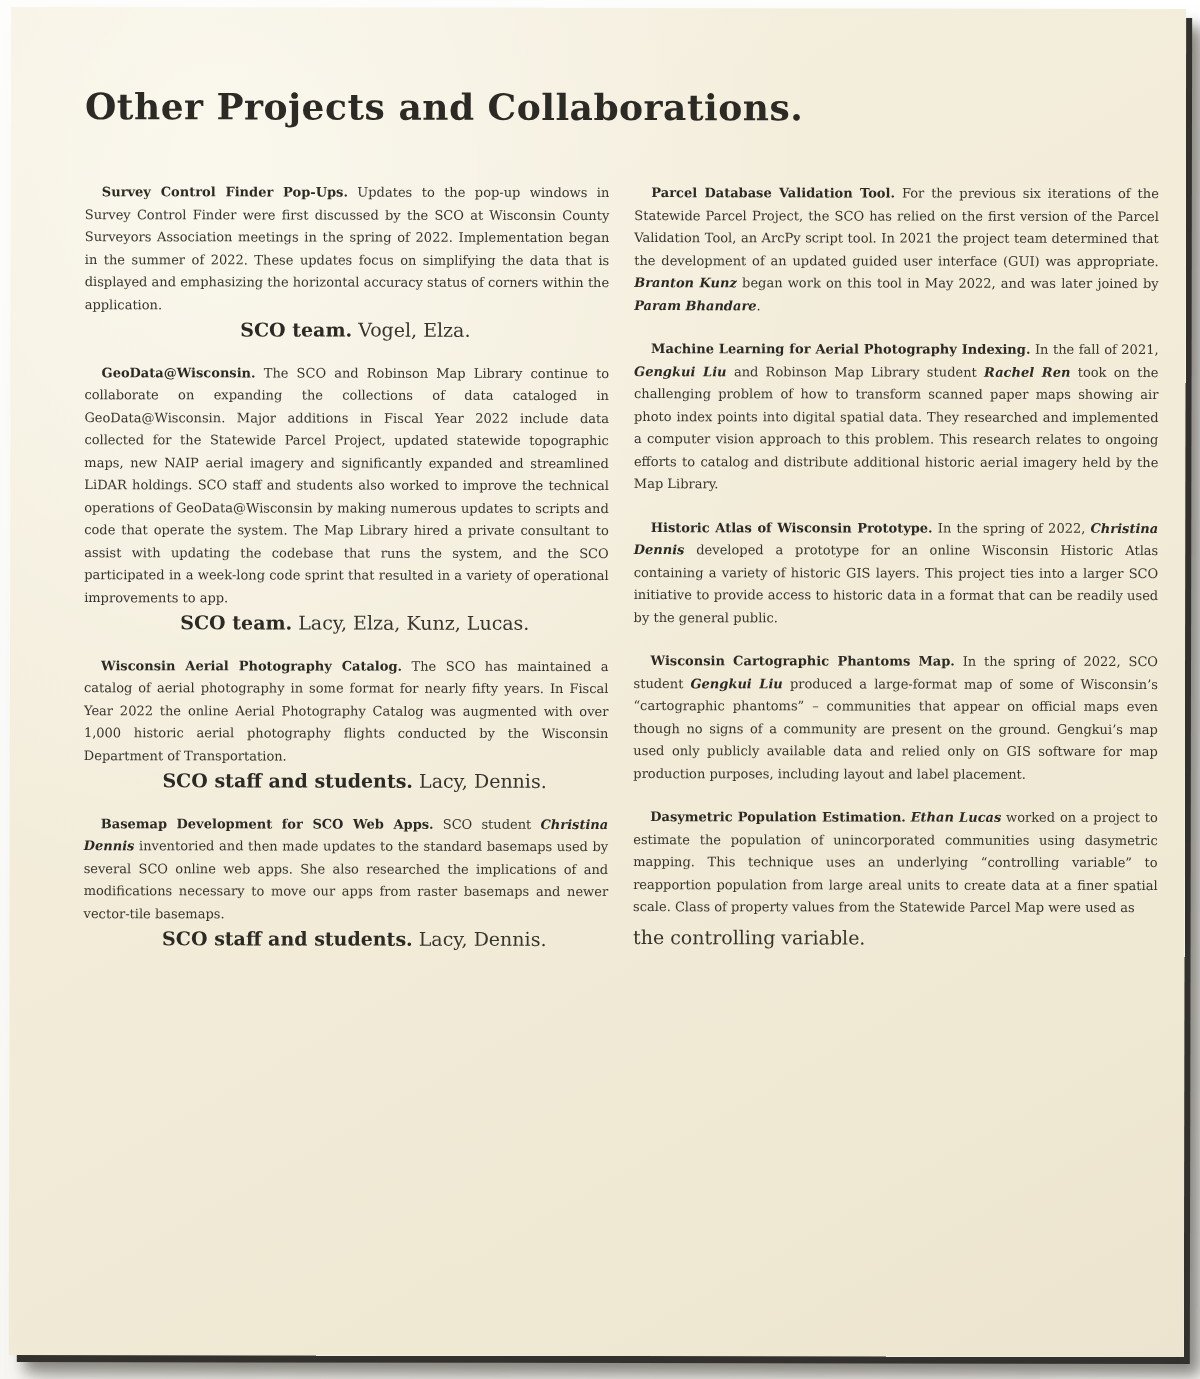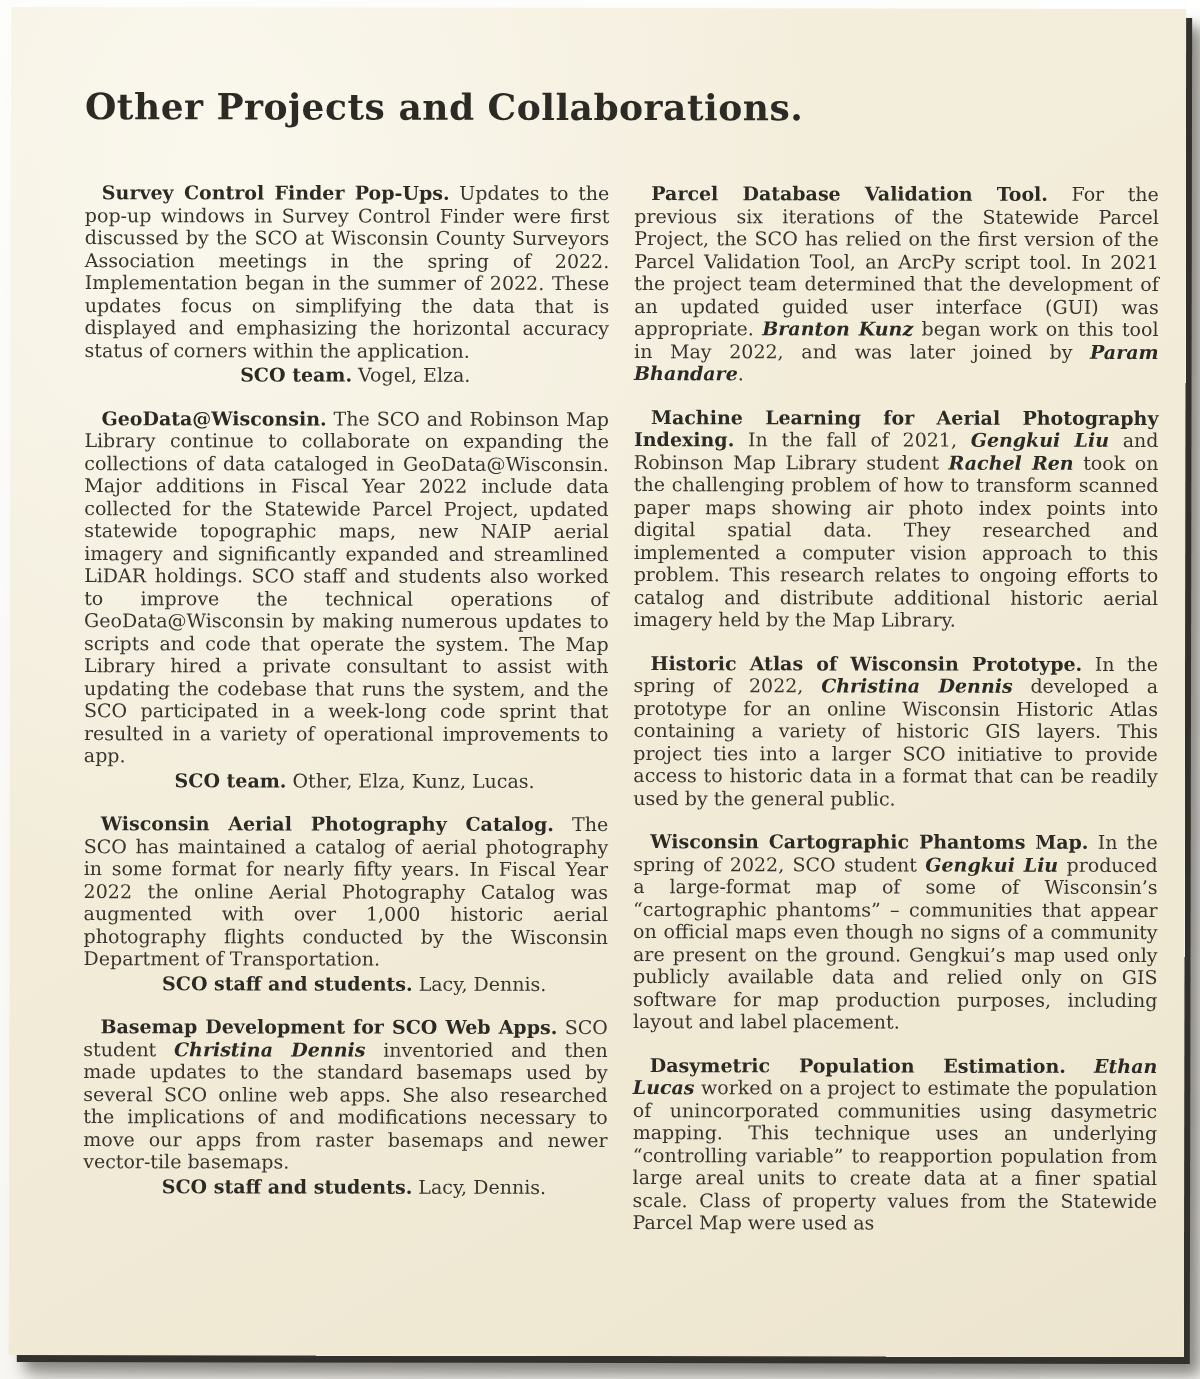--- a/index.html
+++ b/index.html
@@ -52,21 +52,21 @@
   .col-header {
     font-size: 21px;
     font-weight: bold;
     text-align: center;
     color: #2c2a24;
     margin: 0;
     line-height: 25px;
     letter-spacing: 0.2px;
   }
   .para {
-    font-size: 19px;
+    font-size: 13px;
     line-height: 22.5px;
     text-align: justify;
     text-indent: 17px;
     margin: 21px 0 0 0;
     color: #37342e;
   }
   .sec-title {
     font-weight: bold;
     color: #2c2a24;
   }
@@ -96,31 +96,32 @@
 
 <div class="stage">
   <div class="paper">
     <h1 class="page-title">Other Projects and Collaborations.</h1>
     <div class="columns">
       <div class="col">
         <div class="sections">
             <p class="para"><span class="sec-title">Survey Control Finder Pop-Ups.</span><span class="body-text"> Updates to the pop-up windows in Survey Control Finder were first discussed by the SCO at Wisconsin County Surveyors Association meetings in the spring of 2022. Implementation began in the summer of 2022. These updates focus on simplifying the data that is displayed and emphasizing the horizontal accuracy status of corners within the application.</span></p>
             <p class="team-line"><span class="sec-title">SCO team.</span><span class="body-text"> Vogel, Elza.</span></p>
             <p class="para"><span class="sec-title">GeoData@Wisconsin.</span><span class="body-text"> The SCO and Robinson Map Library continue to collaborate on expanding the collections of data cataloged in GeoData@Wisconsin. Major additions in Fiscal Year 2022 include data collected for the Statewide Parcel Project, updated statewide topographic maps, new NAIP aerial imagery and significantly expanded and streamlined LiDAR holdings. SCO staff and students also worked to improve the technical operations of GeoData@Wisconsin by making numerous updates to scripts and code that operate the system. The Map Library hired a private consultant to assist with updating the codebase that runs the system, and the SCO participated in a week-long code sprint that resulted in a variety of operational improvements to app.</span></p>
-            <p class="team-line"><span class="sec-title">SCO team.</span><span class="body-text"> Other, Elza, Kunz, Lucas.</span></p>
+            <p class="team-line"><span class="sec-title">SCO team.</span><span class="body-text"> Lacy, Elza, Kunz, Lucas.</span></p>
             <p class="para"><span class="sec-title">Wisconsin Aerial Photography Catalog.</span><span class="body-text"> The SCO has maintained a catalog of aerial photography in some format for nearly fifty years. In Fiscal Year 2022 the online Aerial Photography Catalog was augmented with over 1,000 historic aerial photography flights conducted by the Wisconsin Department of Transportation.</span></p>
             <p class="team-line"><span class="sec-title">SCO staff and students.</span><span class="body-text"> Lacy, Dennis.</span></p>
             <p class="para"><span class="sec-title">Basemap Development for SCO Web Apps.</span><span class="body-text"> SCO student </span><span class="person">Christina Dennis</span><span class="body-text"> inventoried and then made updates to the standard basemaps used by several SCO online web apps. She also researched the implications of and modifications necessary to move our apps from raster basemaps and newer vector-tile basemaps.</span></p>
             <p class="team-line"><span class="sec-title">SCO staff and students.</span><span class="body-text"> Lacy, Dennis.</span></p>
           </div>
       </div>
       <div class="col">
         <div class="sections">
             <p class="para"><span class="sec-title">Parcel Database Validation Tool.</span><span class="body-text"> For the previous six iterations of the Statewide Parcel Project, the SCO has relied on the first version of the Parcel Validation Tool, an ArcPy script tool. In 2021 the project team determined that the development of an updated guided user interface (GUI) was appropriate. </span><span class="person">Branton Kunz</span><span class="body-text"> began work on this tool in May 2022, and was later joined by </span><span class="person">Param Bhandare</span><span class="body-text">.</span></p>
             <p class="para"><span class="sec-title">Machine Learning for Aerial Photography Indexing.</span><span class="body-text"> In the fall of 2021, </span><span class="person">Gengkui Liu</span><span class="body-text"> and Robinson Map Library student </span><span class="person">Rachel Ren</span><span class="body-text"> took on the challenging problem of how to transform scanned paper maps showing air photo index points into digital spatial data. They researched and implemented a computer vision approach to this problem. This research relates to ongoing efforts to catalog and distribute additional historic aerial imagery held by the Map Library.</span></p>
             <p class="para"><span class="sec-title">Historic Atlas of Wisconsin Prototype.</span><span class="body-text"> In the spring of 2022, </span><span class="person">Christina Dennis</span><span class="body-text"> developed a prototype for an online Wisconsin Historic Atlas containing a variety of historic GIS layers. This project ties into a larger SCO initiative to provide access to historic data in a format that can be readily used by the general public.</span></p>
             <p class="para"><span class="sec-title">Wisconsin Cartographic Phantoms Map.</span><span class="body-text"> In the spring of 2022, SCO student </span><span class="person">Gengkui Liu</span><span class="body-text"> produced a large-format map of some of Wisconsin’s “cartographic phantoms” – communities that appear on official maps even though no signs of a community are present on the ground. Gengkui’s map used only publicly available data and relied only on GIS software for map production purposes, including layout and label placement.</span></p>
             <p class="para"><span class="sec-title">Dasymetric Population Estimation.</span><span class="body-text"> </span><span class="person">Ethan Lucas</span><span class="body-text"> worked on a project to estimate the population of unincorporated communities using dasymetric mapping. This technique uses an underlying “controlling variable” to reapportion population from large areal units to create data at a finer spatial scale. Class of property values from the Statewide Parcel Map were used as</span></p>
+            <p class="extra-line">the controlling variable.</p>
           </div>
       </div>
     </div>
   </div>
 </div>
 
 </body></html>

